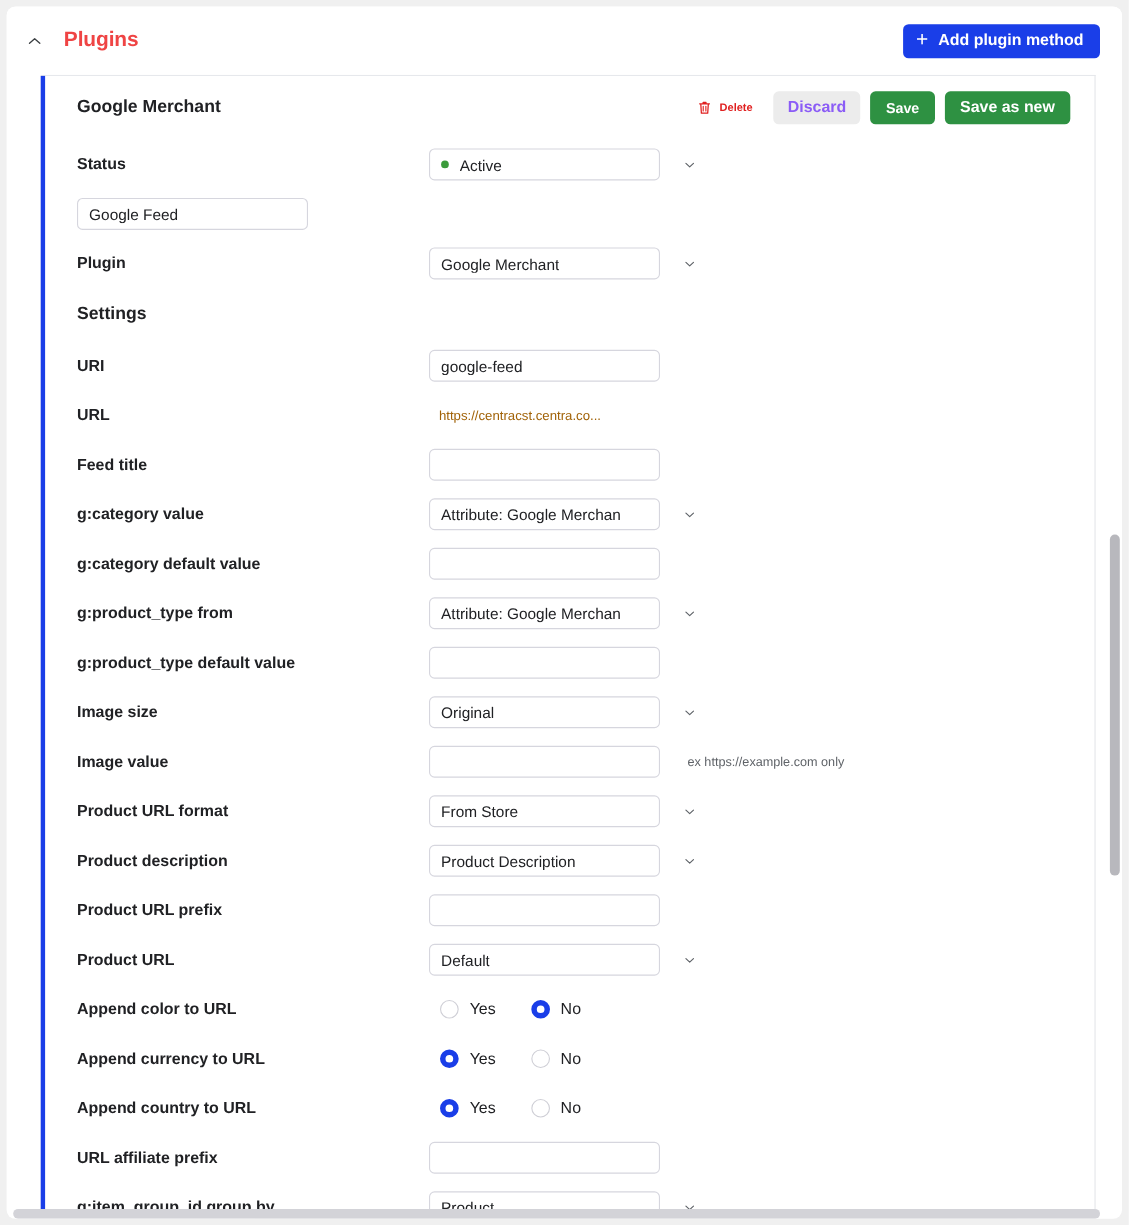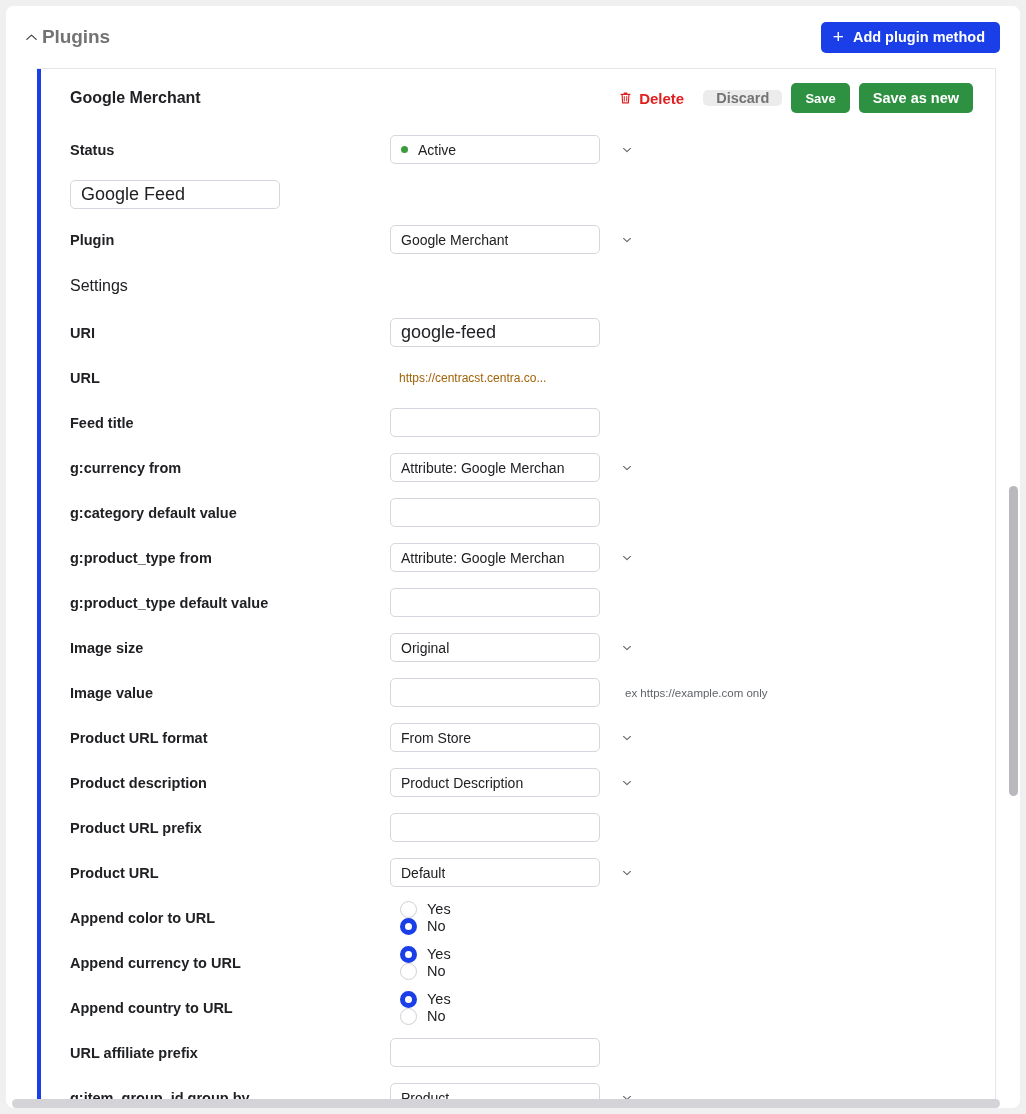--- a/index.html
+++ b/index.html
@@ -34,22 +34,22 @@
     width: 22px; height: 22px;
     display: flex; align-items: center; justify-content: center;
     color: #3c4043;
     cursor: pointer;
     flex: 0 0 auto;
   }
   .collapse-chevron svg { display: block; }
   .section-title {
     font-size: 19px;
     font-weight: 700;
-    color: #737373;
-    margin-left: 0;
+    color: #ef4444;
+    margin-left: 16px;
     letter-spacing: -0.1px;
   }
   .header-spacer { flex: 1 1 auto; }
 
   .btn {
     font-family: "Liberation Sans", sans-serif;
     border: none;
     cursor: pointer;
     white-space: nowrap;
   }
@@ -110,33 +110,33 @@
     display: flex;
     align-items: center;
     gap: 9px;
   }
   .btn-delete {
     display: inline-flex;
     align-items: center;
     gap: 7px;
     background: transparent;
     color: #e02020;
-    font-size: 15px;
+    font-size: 10px;
     font-weight: 700;
     padding: 0 10px;
     height: 30px;
   }
   .trash-icon { display: inline-flex; }
   .btn-discard {
     background: #ececec;
-    color: #737373;
+    color: #8b5cf6;
     font-size: 14.5px;
     font-weight: 700;
     border-radius: 5px;
-    height: 16px;
+    height: 30px;
     padding: 0 13px;
   }
   .btn-save {
     background: #2e9142;
     color: #ffffff;
     font-size: 13px;
     font-weight: 700;
     border-radius: 5px;
     height: 30px;
     padding: 0 14px;
@@ -165,37 +165,37 @@
     flex: 0 0 320px;
     font-size: 14.5px;
     font-weight: 700;
     color: #202124;
     padding-right: 12px;
   }
   .row-control { position: relative; display: flex; align-items: center; }
 
   .subheading {
     font-size: 16px;
-    font-weight: 400;
+    font-weight: 700;
     color: #202124;
     padding-left: 33px;
     height: 48px;
     display: flex;
     align-items: center;
   }
 
   
   .text-input {
     width: 210px;
     height: 29px;
     border: 1px solid #d6d6de;
     border-radius: 5px;
     background: #ffffff;
     font-family: "Liberation Sans", sans-serif;
-    font-size: 18px;
+    font-size: 14px;
     color: #202124;
     padding: 0 10px;
     outline: none;
   }
   .text-input::placeholder { color: #a8a8ad; }
 
   
   .select-wrap {
     position: relative;
     width: 252px;
@@ -245,21 +245,21 @@
   }
 
   .helper-text {
     font-size: 11.5px;
     color: #5f6368;
     margin-left: 25px;
     white-space: nowrap;
   }
 
   
-  .radio-group { display: flex; align-items: flex-start; flex-direction: column; }
+  .radio-group { display: flex; align-items: center; }
   .radio-opt {
     display: flex;
     align-items: center;
     cursor: pointer;
     margin-right: 22px;
   }
   .radio-opt:last-child { margin-right: 0; }
   .radio-dot {
     width: 17px; height: 17px;
     border-radius: 50%;
@@ -411,21 +411,21 @@
         </div>
 
         <div class="row">
           <div class="row-label">Feed title</div>
           <div class="row-control">
             <input class="text-input" type="text" value="" style="">
           </div>
         </div>
 
         <div class="row">
-          <div class="row-label">g:currency from</div>
+          <div class="row-label">g:category value</div>
           <div class="row-control">
             <div class="select-wrap">
               <div class="select-box">
                 <span class="select-value">Attribute: Google Merchan</span>
               </div>
               <span class="select-chevron">
                 <svg width="12" height="12" viewBox="0 0 14 14" fill="none">
                   <path d="M3 5.2L7 9L11 5.2" stroke="#5f6368" stroke-width="1.25" stroke-linecap="round" stroke-linejoin="round"></path>
                 </svg>
               </span>

